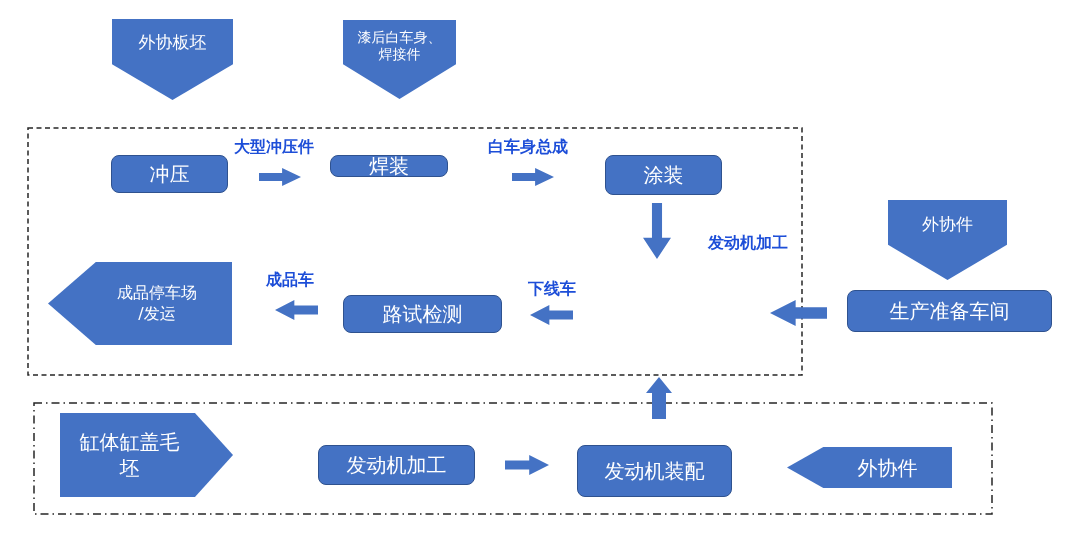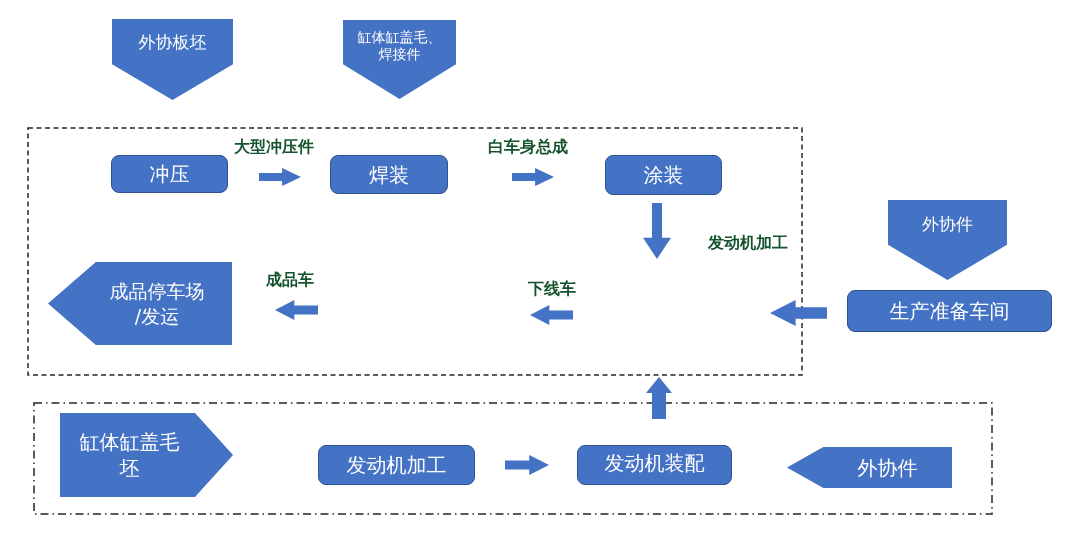--- a/index.html
+++ b/index.html
@@ -18,21 +18,21 @@
   .arrow-right{clip-path:polygon(0 28%,55% 28%,55% 0,100% 50%,55% 100%,55% 72%,0 72%);}
   .arrow-left{clip-path:polygon(100% 28%,45% 28%,45% 0,0 50%,45% 100%,45% 72%,100% 72%);}
   .arrow-down{clip-path:polygon(32% 0,68% 0,68% 62%,100% 62%,50% 100%,0 62%,32% 62%);}
   .arrow-up{clip-path:polygon(50% 0,100% 38%,77% 38%,77% 100%,23% 100%,23% 38%,0 38%);}
   .pent-down{clip-path:polygon(0 0,100% 0,100% 56%,50% 100%,0 56%);}
   .pent-left26{clip-path:polygon(26% 0,100% 0,100% 100%,26% 100%,0 50%);}
   .pent-left22{clip-path:polygon(22% 0,100% 0,100% 100%,22% 100%,0 50%);}
   .pent-right{clip-path:polygon(0 0,78% 0,100% 50%,78% 100%,0 100%);}
   
   .flowlabel{
-    position:absolute;color:#14532d;font-weight:bold;font-size:16px;
+    position:absolute;color:#1d4ed8;font-weight:bold;font-size:16px;
     text-align:center;white-space:nowrap;line-height:1.1;
   }
   .boundary{position:absolute;overflow:visible;}
 </style>
 </head>
 <body>
 
 <div class="canvas">
 
   <svg class="boundary" style="left:27px;top:127px;" width="776" height="249">
@@ -40,57 +40,60 @@
   </svg>
   <svg class="boundary" style="left:33px;top:402px;" width="960" height="113">
     <rect x="1" y="1" width="958" height="111" fill="none" stroke="#262626" stroke-width="1.5" stroke-dasharray="8 4 1.5 4"></rect>
   </svg>
 
   <div class="node pent-down" style="left:112px;top:19px;width:121px;height:81px;font-size:17px;padding-bottom:34px;">
     <span>外协板坯</span>
   </div>
 
   <div class="node pent-down" style="left:343px;top:20px;width:113px;height:79px;font-size:14px;padding-bottom:28px;">
-    <span>缸体缸盖毛、</span>
+    <span>漆后白车身、</span>
     <span>焊接件</span>
   </div>
 
   <div class="node pent-down" style="left:888px;top:200px;width:119px;height:80px;font-size:17px;padding-bottom:32px;">
     <span>外协件</span>
   </div>
 
   <div class="node rbox" style="left:111px;top:155px;width:117px;height:38px;">
     <span>冲压</span>
   </div>
 
   <div class="flowlabel" style="left:209px;top:138px;width:130px;">大型冲压件</div>
   <div class="arrow arrow-right" style="left:259px;top:168px;width:42px;height:18px;"></div>
 
-  <div class="node rbox" style="left:330px;top:155px;width:118px;height:39px;">
+  <div class="node rbox" style="left:330px;top:155px;width:118px;height:22px;">
     <span>焊装</span>
   </div>
 
   <div class="flowlabel" style="left:463px;top:138px;width:130px;">白车身总成</div>
   <div class="arrow arrow-right" style="left:512px;top:168px;width:42px;height:18px;"></div>
 
   <div class="node rbox" style="left:605px;top:155px;width:117px;height:40px;">
     <span>涂装</span>
   </div>
 
   <div class="arrow arrow-down" style="left:643px;top:203px;width:28px;height:56px;"></div>
   <div class="flowlabel" style="left:692px;top:234px;width:112px;">发动机加工</div>
 
-  <div class="node pent-left26" style="left:48px;top:262px;width:184px;height:83px;font-size:19px;padding-left:34px;line-height:1.3;">
+  <div class="node pent-left26" style="left:48px;top:262px;width:184px;height:83px;font-size:16px;padding-left:34px;line-height:1.3;">
     <span>成品停车场</span>
     <span>/发运</span>
   </div>
 
   <div class="flowlabel" style="left:258px;top:271px;width:64px;">成品车</div>
   <div class="arrow arrow-left" style="left:275px;top:300px;width:43px;height:20px;"></div>
 
+  <div class="node rbox" style="left:343px;top:295px;width:159px;height:38px;">
+    <span>路试检测</span>
+  </div>
 
   <div class="flowlabel" style="left:520px;top:280px;width:64px;">下线车</div>
   <div class="arrow arrow-left" style="left:530px;top:305px;width:43px;height:20px;"></div>
 
 
   <div class="arrow arrow-left" style="left:770px;top:300px;width:57px;height:26px;"></div>
 
   <div class="node rbox" style="left:847px;top:290px;width:205px;height:42px;">
     <span>生产准备车间</span>
   </div>
@@ -99,21 +102,21 @@
     <span>缸体缸盖毛</span>
     <span>坯</span>
   </div>
 
   <div class="node rbox" style="left:318px;top:445px;width:157px;height:40px;">
     <span>发动机加工</span>
   </div>
 
   <div class="arrow arrow-right" style="left:505px;top:455px;width:44px;height:20px;"></div>
 
-  <div class="node rbox" style="left:577px;top:445px;width:155px;height:40px;font-family:Liberation Mono, monospace;">
+  <div class="node rbox" style="left:577px;top:445px;width:155px;height:52px;">
     <span>发动机装配</span>
   </div>
 
   <div class="arrow arrow-up" style="left:646px;top:377px;width:26px;height:42px;"></div>
 
   <div class="node pent-left22" style="left:787px;top:447px;width:165px;height:41px;font-size:20px;padding-left:36px;">
     <span>外协件</span>
   </div>
 
 </div>

